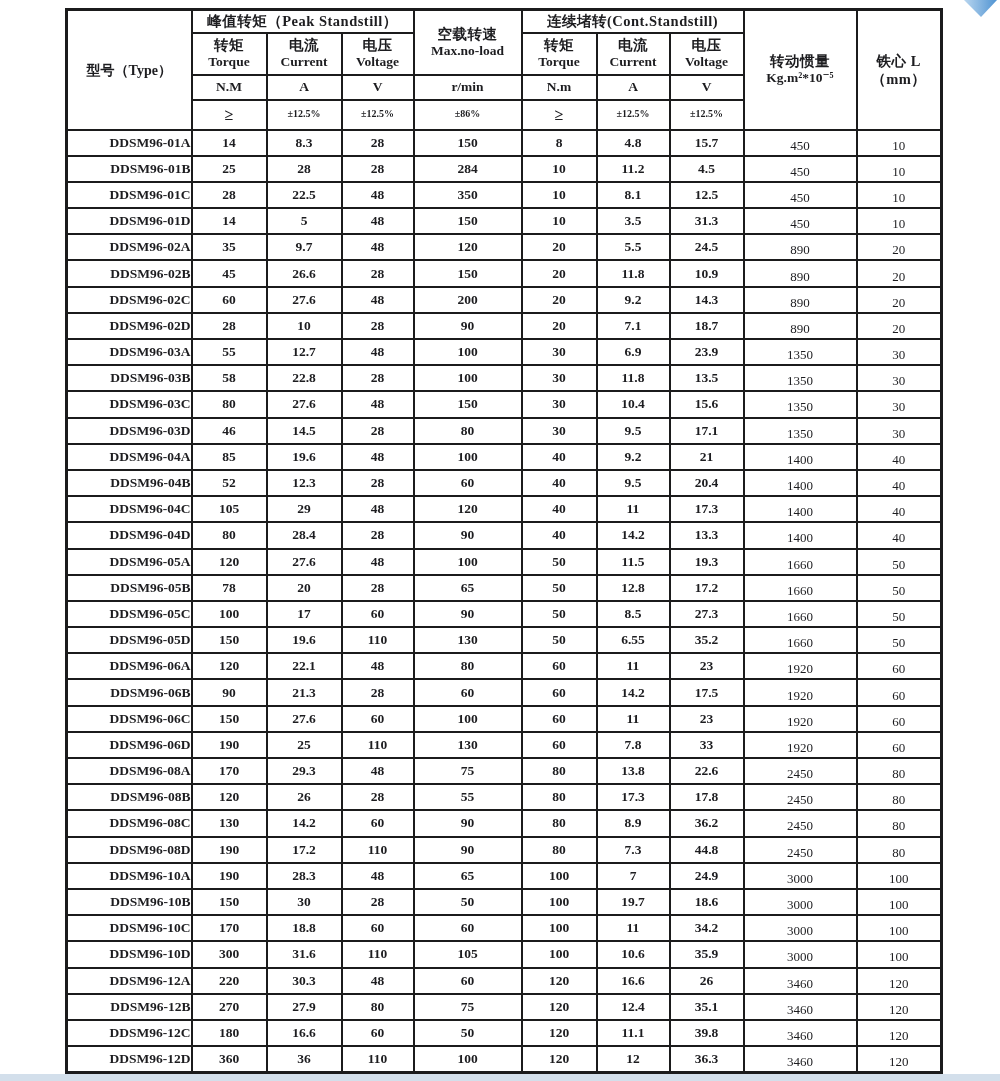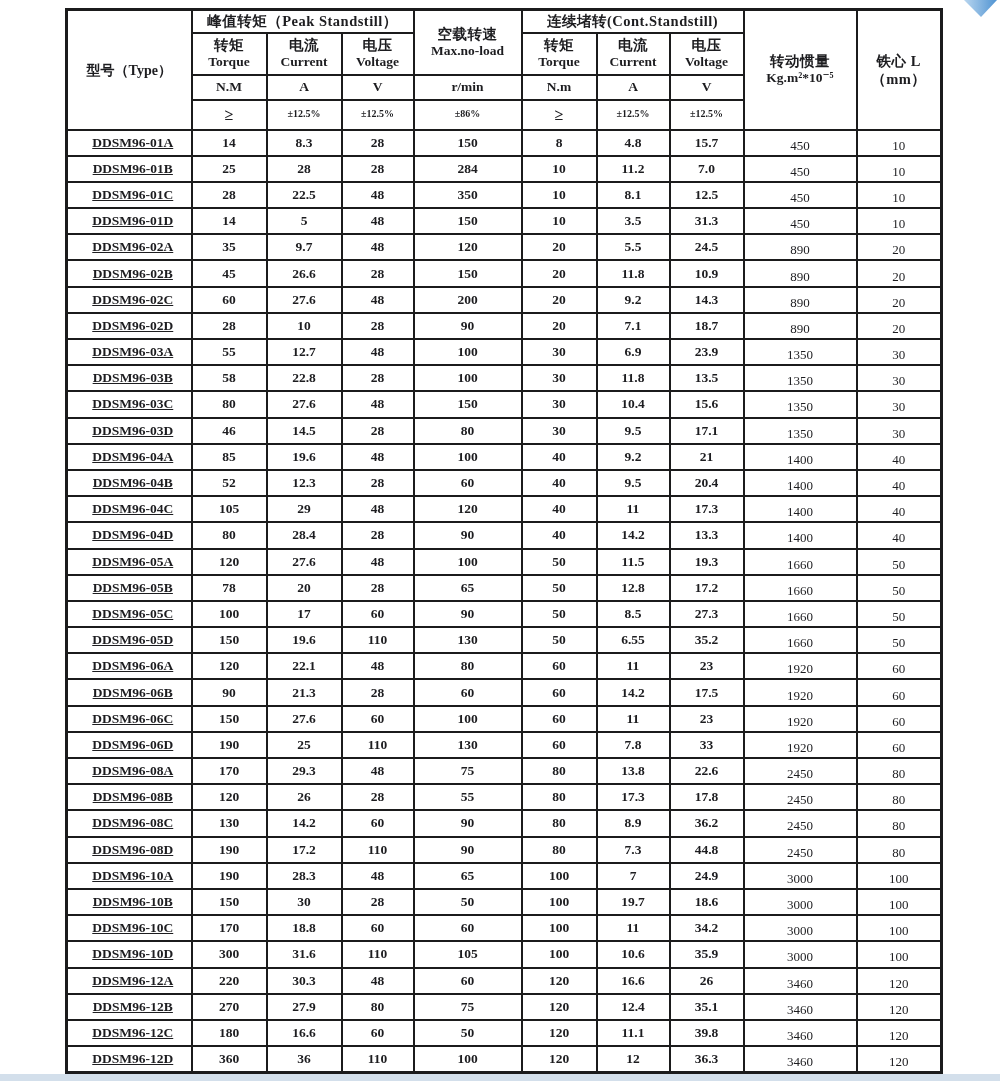--- a/index.html
+++ b/index.html
@@ -35,21 +35,21 @@
   tr.hrow4 { height:30px; }
   .cn-line { display:block; font-size:14.5px; letter-spacing:0.5px; }
   .en-line { display:block; font-size:13.5px; font-weight:bold; }
   .one-line { font-size:14px; }
   .unit-cell { font-size:13.5px; }
   .tol-cell { font-size:10px; }
   .tol-cell.gte { font-size:16px; }
 
   tbody tr { height:26.2px; }
   tbody td { font-size:13.5px; font-weight:bold; }
-  tbody td.c0 { text-align:center; padding-left:7px;text-decoration:underline; }
+  tbody td.c0 { text-align:right; padding-left:7px; }
   tbody td.c8, tbody td.c9 {
     font-weight:normal; font-size:13px; padding-top:6px;
   }
 
   .corner-triangle { position:absolute; top:0; left:960px; }
   .bottom-strip {
     position:absolute; left:0; bottom:0; width:1000px; height:7px;
     background:#d3dfeb;
   }
 </style>
@@ -162,21 +162,21 @@
         <td class="c9">10</td>
       </tr>
       <tr>
         <td class="c0">DDSM96-01B</td>
         <td class="c1">25</td>
         <td class="c2">28</td>
         <td class="c3">28</td>
         <td class="c4">284</td>
         <td class="c5">10</td>
         <td class="c6">11.2</td>
-        <td class="c7">7.0</td>
+        <td class="c7">4.5</td>
         <td class="c8">450</td>
         <td class="c9">10</td>
       </tr>
       <tr>
         <td class="c0">DDSM96-01C</td>
         <td class="c1">28</td>
         <td class="c2">22.5</td>
         <td class="c3">48</td>
         <td class="c4">350</td>
         <td class="c5">10</td>

